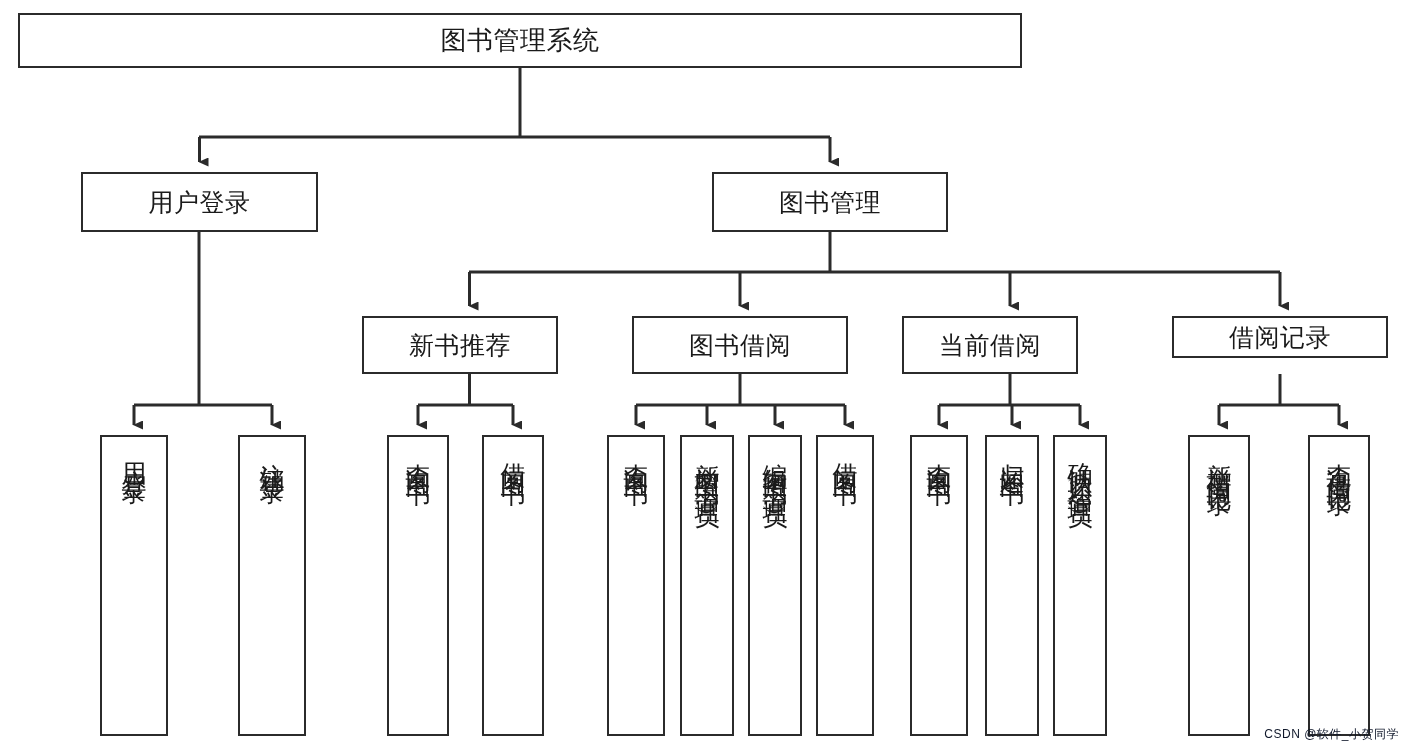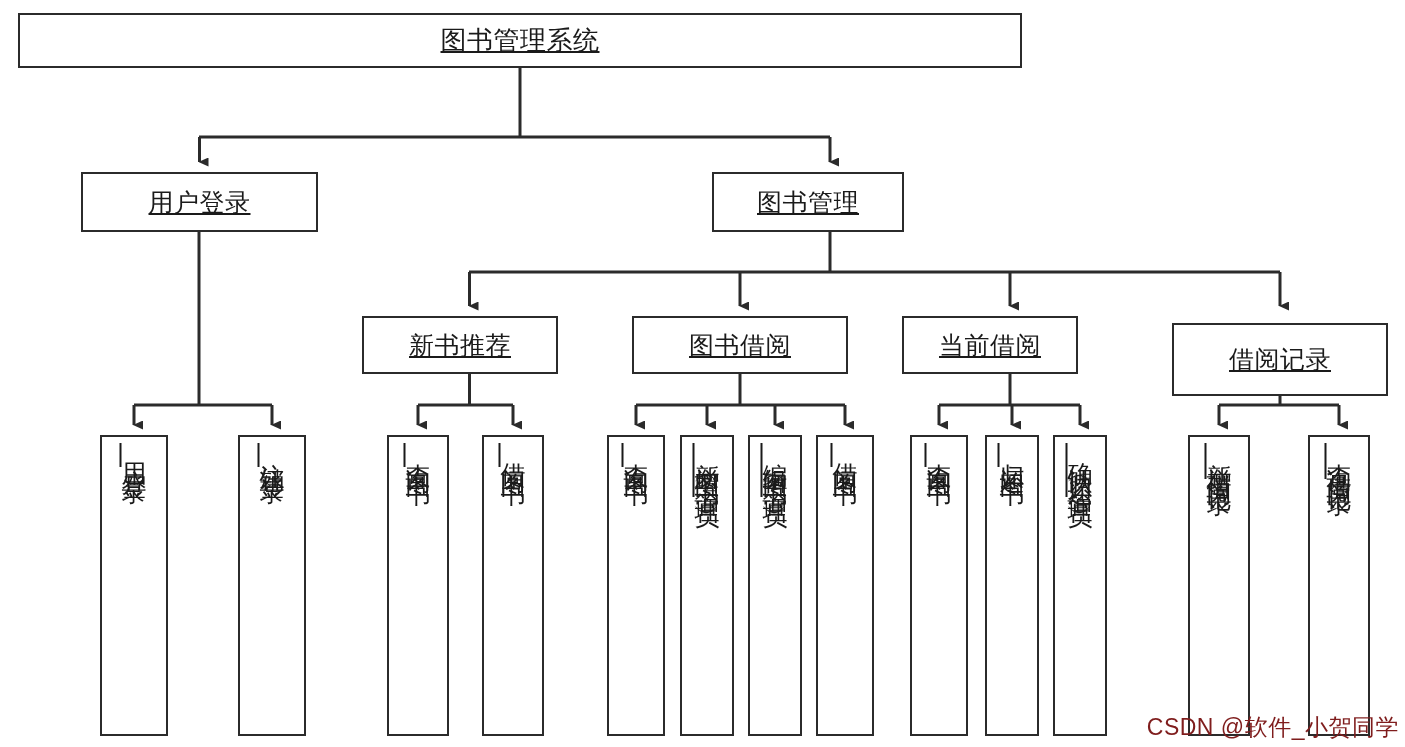--- a/index.html
+++ b/index.html
@@ -19,21 +19,20 @@
     align-items:center;
     justify-content:center;
     overflow:hidden;
   }
   .node .label{
     display:block;
     text-align:center;
     line-height:1.16;
     color:#1a1a1a;
     white-space:pre;
-    text-decoration:underline;
   }
   .node.horiz .label{
     writing-mode:horizontal-tb;
     font-size:25px;
     letter-spacing:0.5px;
   }
   .node.root .label{font-size:26px;}
   .node.vert{
     align-items:flex-start;
     justify-content:center;
@@ -43,22 +42,22 @@
     writing-mode:vertical-rl;
     text-orientation:upright;
     font-size:25px;
     line-height:1.0;
     letter-spacing:6px;
   }
   .watermark{
     position:absolute;
     right:6px;
     bottom:4px;
-    font-size:23px;
-    color:#7f1d1d;
+    font-size:12px;
+    color:#0f172a;
     letter-spacing:0.5px;
     white-space:nowrap;
     user-select:none;
   }
 </style>
 </head>
 <body>
 
 <div id="canvas">
 
@@ -105,33 +104,33 @@
       </g>
   </svg>
 
   <div id="nodes">
       <div class="node horiz root" style="left: 18px; top: 13px; width: 1004px; height: 55px;">
         <span class="label">图书管理系统</span>
       </div>
       <div class="node horiz" style="left: 81px; top: 172px; width: 237px; height: 60px;">
         <span class="label">用户登录</span>
       </div>
-      <div class="node horiz" style="left: 712px; top: 172px; width: 192px; height: 60px;">
+      <div class="node horiz" style="left: 712px; top: 172px; width: 236px; height: 60px;">
         <span class="label">图书管理</span>
       </div>
       <div class="node horiz" style="left: 362px; top: 316px; width: 196px; height: 58px;">
         <span class="label">新书推荐</span>
       </div>
       <div class="node horiz" style="left: 632px; top: 316px; width: 216px; height: 58px;">
         <span class="label">图书借阅</span>
       </div>
       <div class="node horiz" style="left: 902px; top: 316px; width: 176px; height: 58px;">
         <span class="label">当前借阅</span>
       </div>
-      <div class="node horiz" style="left: 1172px; top: 323px; width: 216px; height: 73px;">
+      <div class="node horiz" style="left: 1172px; top: 316px; width: 216px; height: 42px;">
         <span class="label">借阅记录</span>
       </div>
       <div class="node vert" style="left: 100px; top: 435px; width: 68px; height: 301px;">
         <span class="label">用户登录</span>
       </div>
       <div class="node vert" style="left: 238px; top: 435px; width: 68px; height: 301px;">
         <span class="label">注销登录</span>
       </div>
       <div class="node vert" style="left: 387px; top: 435px; width: 62px; height: 301px;">
         <span class="label">查询图书</span>

